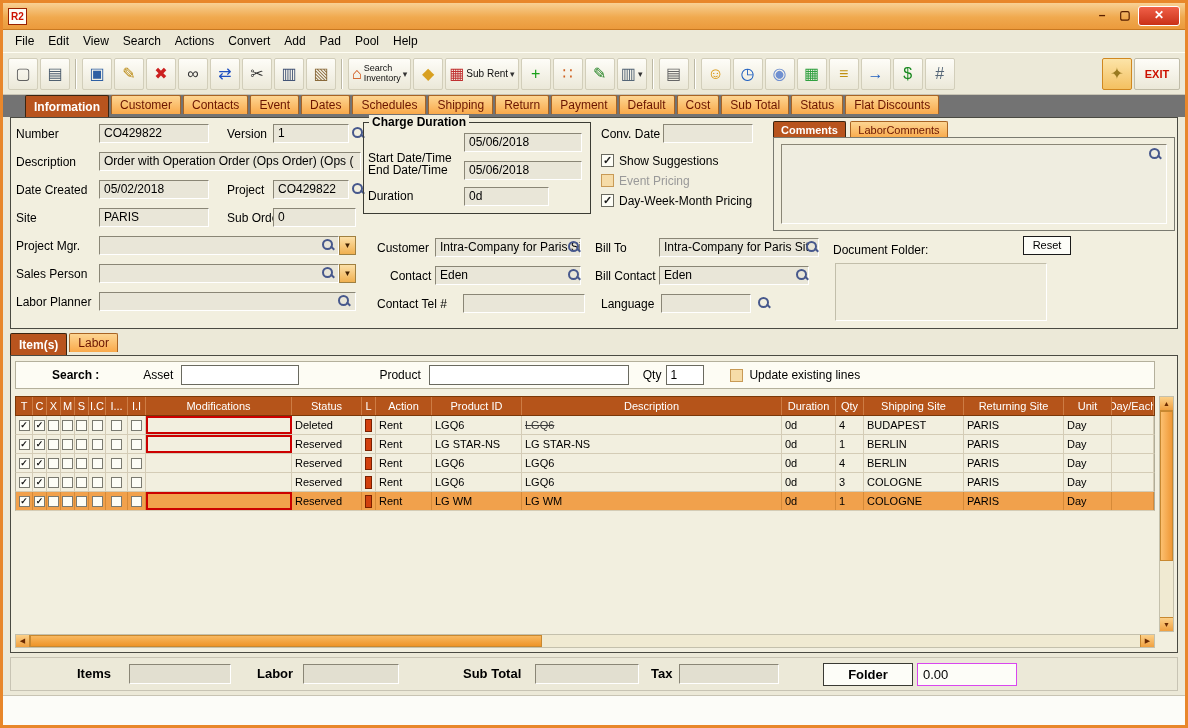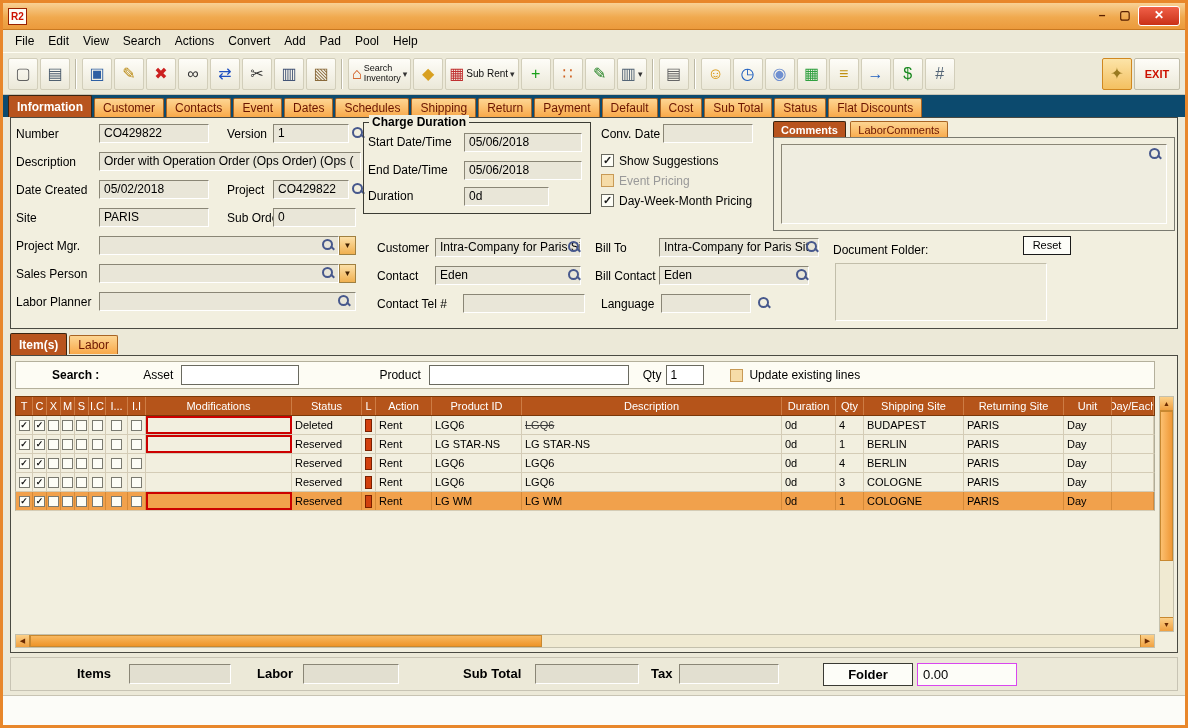--- a/index.html
+++ b/index.html
@@ -25,21 +25,21 @@
   .tglyph{font-size:16px;line-height:1}
   .tdrop{font-size:9px;color:#333}
   .tsep{width:2px;height:30px;border-left:1px solid #bcb8a4;border-right:1px solid #fff;margin:0 3px}
   .tlabel{font-size:9px;line-height:1.1;color:#111;text-align:left}
   .tlabel2{font-size:10px;color:#111}
   .tbtn.hl{background:linear-gradient(180deg,#fce4a8,#f4c060);border:1px solid #d08820}
   .exit-btn{width:46px;height:32px;border:1px solid #c0bca8;border-radius:2px;background:linear-gradient(180deg,#fefdf8,#ebe8d8);color:#cc1100;font-weight:bold;font-size:11px;display:flex;align-items:center;justify-content:center}
   .spacer{flex:1}
 
   
-  .tabs-row{position:absolute;left:0;top:92px;right:0;height:22px;display:flex;align-items:flex-end;padding-left:5px;background:#0c4a6e}
+  .tabs-row{position:absolute;left:0;top:92px;right:0;height:22px;display:flex;align-items:flex-start;padding-left:22px;background:#737373}
   .tab{height:19px;margin-right:2px;padding:0 8px;font-size:12px;line-height:19px;color:#6b1500;background:linear-gradient(180deg,#fdd592,#f9a94a);border:1px solid #a86424;border-bottom:none;border-radius:2px 2px 0 0;white-space:nowrap}
   .tab.active{height:22px;line-height:22px;background:#b8541e;color:#fff;font-weight:bold;border-color:#3a2410}
 
   
   .info-panel{position:absolute;left:7px;right:7px;top:114px;height:212px;background:#f2efdf;border:1px solid #4a4a42}
   .lbl{position:absolute;font-size:12px;color:#000;white-space:nowrap}
   .lbl.dim{color:#999}
   .fld{position:absolute;height:19px;background:#e9e6d8;border:1px solid #8a8676;border-bottom-color:#ffffff;border-right-color:#ffffff;font-size:12px;line-height:17px;padding:0 4px;color:#000;overflow:hidden;white-space:nowrap}
   .mag{position:absolute;width:14px;height:14px}
   .mag::before{content:"";position:absolute;left:1px;top:1px;width:7px;height:7px;border:2px solid #47588c;border-radius:50%}
@@ -50,21 +50,21 @@
   .ckb{position:absolute;width:13px;height:13px;background:#fdfdf6;border:1px solid #6a6a60;font-size:11px;line-height:11px;text-align:center;font-weight:bold;color:#1a1a1a}
   .ckb.dis{background:#f6dca8;border-color:#c89a56}
   .mtab{height:17px;padding:0 7px;font-size:11px;line-height:17px;color:#6b1500;background:linear-gradient(180deg,#fdd592,#f9a94a);border:1px solid #a86424;border-bottom:none;border-radius:2px 2px 0 0;display:inline-block}
   .mtab.active{background:#b8541e;color:#fff;font-weight:bold;border-color:#3a2410}
   .cbox{position:absolute;border:1px solid #7a7a70;background:#f2efdf}
   .ctext{position:absolute;left:7px;right:7px;top:6px;bottom:6px;background:#efede0;border:1px solid #8a8676;border-bottom-color:#fff;border-right-color:#fff}
   .rst{position:absolute;width:48px;height:19px;background:#fdfdf8;border:1px solid #1a1a1a;font-size:11px;text-align:center;line-height:17px;color:#000}
   .dfbox{position:absolute;background:#efecdc;border:1px solid #c2beaa;border-right-color:#fff;border-bottom-color:#fff}
 
   
-  .sec-tabs{position:absolute;top:330px;left:7px;display:flex;align-items:center;height:22px}
+  .sec-tabs{position:absolute;top:330px;left:7px;display:flex;align-items:flex-start;height:22px}
   .items-panel{position:absolute;left:7px;right:7px;top:352px;height:298px;background:#f2efdf;border:1px solid #4a4a42}
   .sstrip{position:absolute;left:4px;right:22px;top:5px;height:28px;background:#fdfcf4;border:1px solid #b4b09c;display:flex;align-items:center;font-size:12px;color:#000}
   .sfld{height:20px;background:#fff;border:1px solid #6a6a60;font-size:12px;line-height:18px;padding:0 3px}
   .ckb2{width:13px;height:13px;background:#f6dca8;border:1px solid #c89a56;display:inline-block}
 
   .ttable{position:absolute;left:4px;top:40px;right:22px}
   .hrow{display:flex;height:20px;background:#b5541a;border:1px solid #7a3808}
   .hcell{color:#fff;font-size:11px;display:flex;align-items:center;justify-content:center;border-right:1px solid #cd7c44;overflow:hidden;white-space:nowrap}
   .trow{display:flex;height:19px;background:#f2efdf;border-bottom:1px solid #d4ccb6;border-left:1px solid #b0ac98;border-right:1px solid #b0ac98}
   .trow.sel{background:#f1a14c}
@@ -276,21 +276,21 @@
     <div class="fld" style="left:88px;top:146px;width:240px"></div>
     <span class="mag" style="left:310px;top:148px"></span>
     <div class="cmb" style="left:328px;top:146px">▼</div>
 
     <span class="lbl" style="left:5px;top:177px">Labor Planner</span>
     <div class="fld" style="left:88px;top:174px;width:257px"></div>
     <span class="mag" style="left:326px;top:176px"></span>
 
     <div class="grpbox" style="left:352px;top:4px;width:228px;height:92px">
       <span class="grpbox-title">Charge Duration</span>
-      <span class="lbl" style="left:4px;top:12px">Start Date/Time</span>
+      <span class="lbl" style="left:4px;top:28px">Start Date/Time</span>
       <div class="fld" style="left:100px;top:10px;width:118px">05/06/2018</div>
       <span class="lbl" style="left:4px;top:40px">End Date/Time</span>
       <div class="fld" style="left:100px;top:38px;width:118px">05/06/2018</div>
       <span class="lbl" style="left:4px;top:66px">Duration</span>
       <div class="fld" style="left:100px;top:64px;width:85px">0d</div>
     </div>
 
     <span class="lbl" style="left:590px;top:9px">Conv. Date</span>
     <div class="fld" style="left:652px;top:6px;width:90px"></div>
 
@@ -310,21 +310,21 @@
       <span class="mag" style="right:12px;top:9px;left:auto"></span>
     </div>
 
     <span class="lbl" style="left:366px;top:123px">Customer</span>
     <div class="fld" style="left:424px;top:120px;width:146px">Intra-Company for Paris Sit</div>
     <span class="mag" style="left:556px;top:122px"></span>
     <span class="lbl" style="left:584px;top:123px">Bill To</span>
     <div class="fld" style="left:648px;top:120px;width:160px">Intra-Company for Paris Sit</div>
     <span class="mag" style="left:794px;top:122px"></span>
 
-    <span class="lbl" style="left:366px;top:151px">Contact</span>
+    <span class="lbl" style="left:379px;top:151px">Contact</span>
     <div class="fld" style="left:424px;top:148px;width:146px">Eden</div>
     <span class="mag" style="left:556px;top:150px"></span>
     <span class="lbl" style="left:584px;top:151px">Bill Contact</span>
     <div class="fld" style="left:648px;top:148px;width:150px">Eden</div>
     <span class="mag" style="left:784px;top:150px"></span>
 
     <span class="lbl" style="left:366px;top:179px">Contact Tel #</span>
     <div class="fld" style="left:452px;top:176px;width:122px"></div>
     <span class="lbl" style="left:590px;top:179px">Language</span>
     <div class="fld" style="left:650px;top:176px;width:90px"></div>

